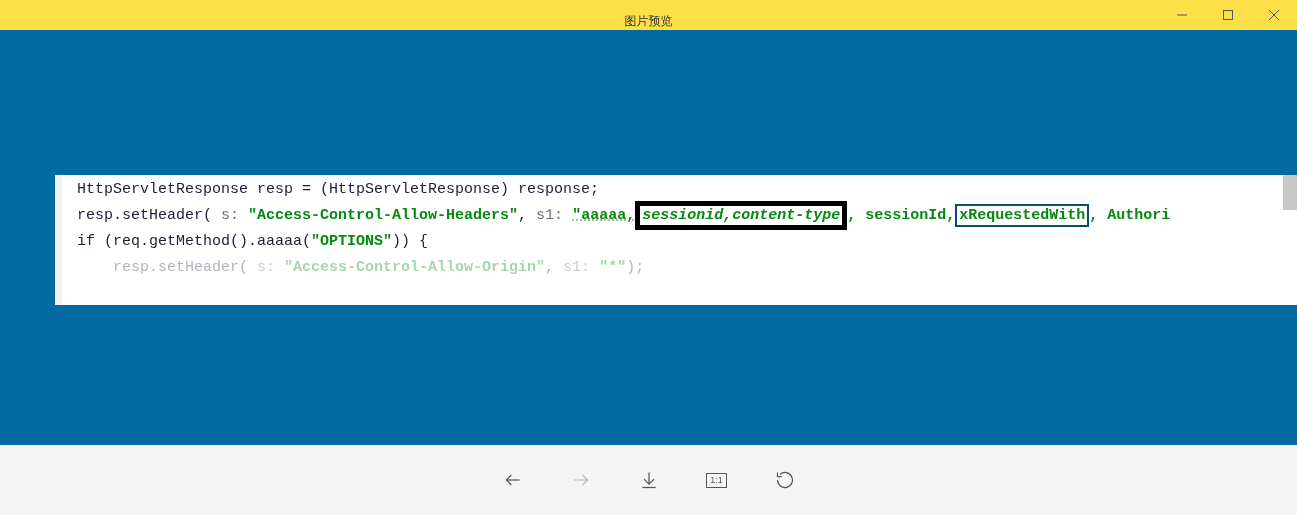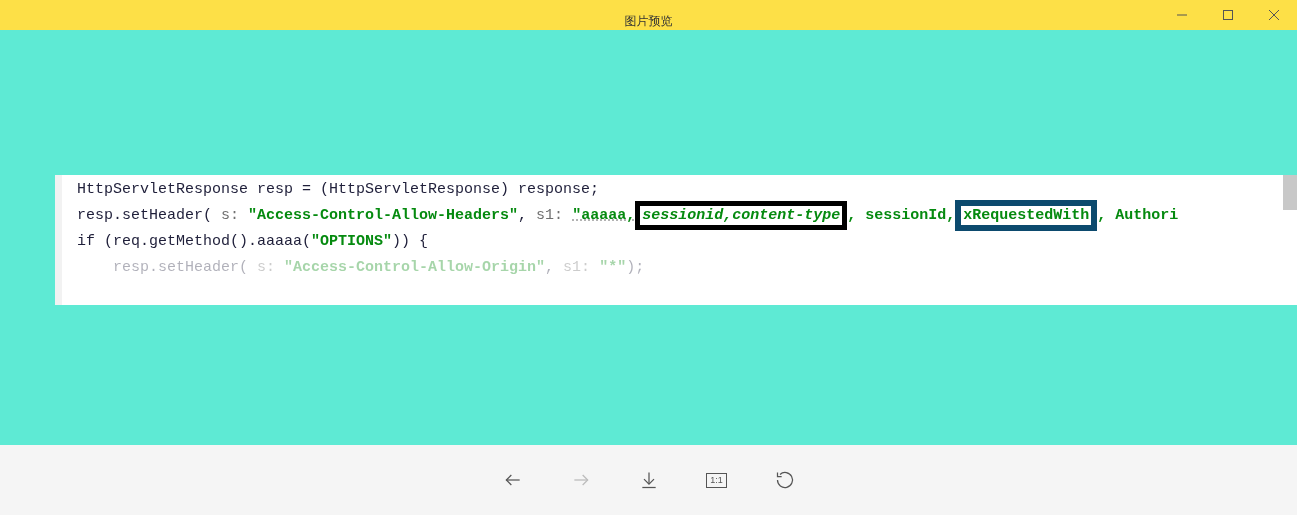--- a/index.html
+++ b/index.html
@@ -40,21 +40,21 @@
       color: #555;
       cursor: pointer;
     }
     .win-btn svg { width: 10px; height: 10px; }
     .canvas {
       position: absolute;
       top: 30px;
       left: 0;
       right: 0;
       bottom: 70px;
-      background: #5eead4;
+      background: #0369a1;
       display: flex;
       align-items: center;
       justify-content: center;
     }
     .image-area {
       position: absolute;
       left: 55px;
       right: 0;
       top: 145px;
       height: 130px;
@@ -87,21 +87,21 @@
     .comment { color: #8a8a8a; font-style: italic; }
     .param { color: #707070; }
     .str { color: #058a0f; font-weight: bold; }
     .plain { color: #1f1f3a; }
     .hl1 {
       border: 5px solid #000000;
       padding: 1px 2px;
       font-style: italic;
     }
     .hl2 {
-      border: 6px solid #0c4a6e;
+      border: 2px solid #0c4a6e;
       padding: 1px 2px;
       font-family: Liberation Mono, monospace;
     }
     .underline-dots {
       text-decoration: underline dotted;
       text-decoration-color: #999;
     }
     .indent4 { display: inline-block; width: 4ch; }
     .toolbar {
       position: absolute;

